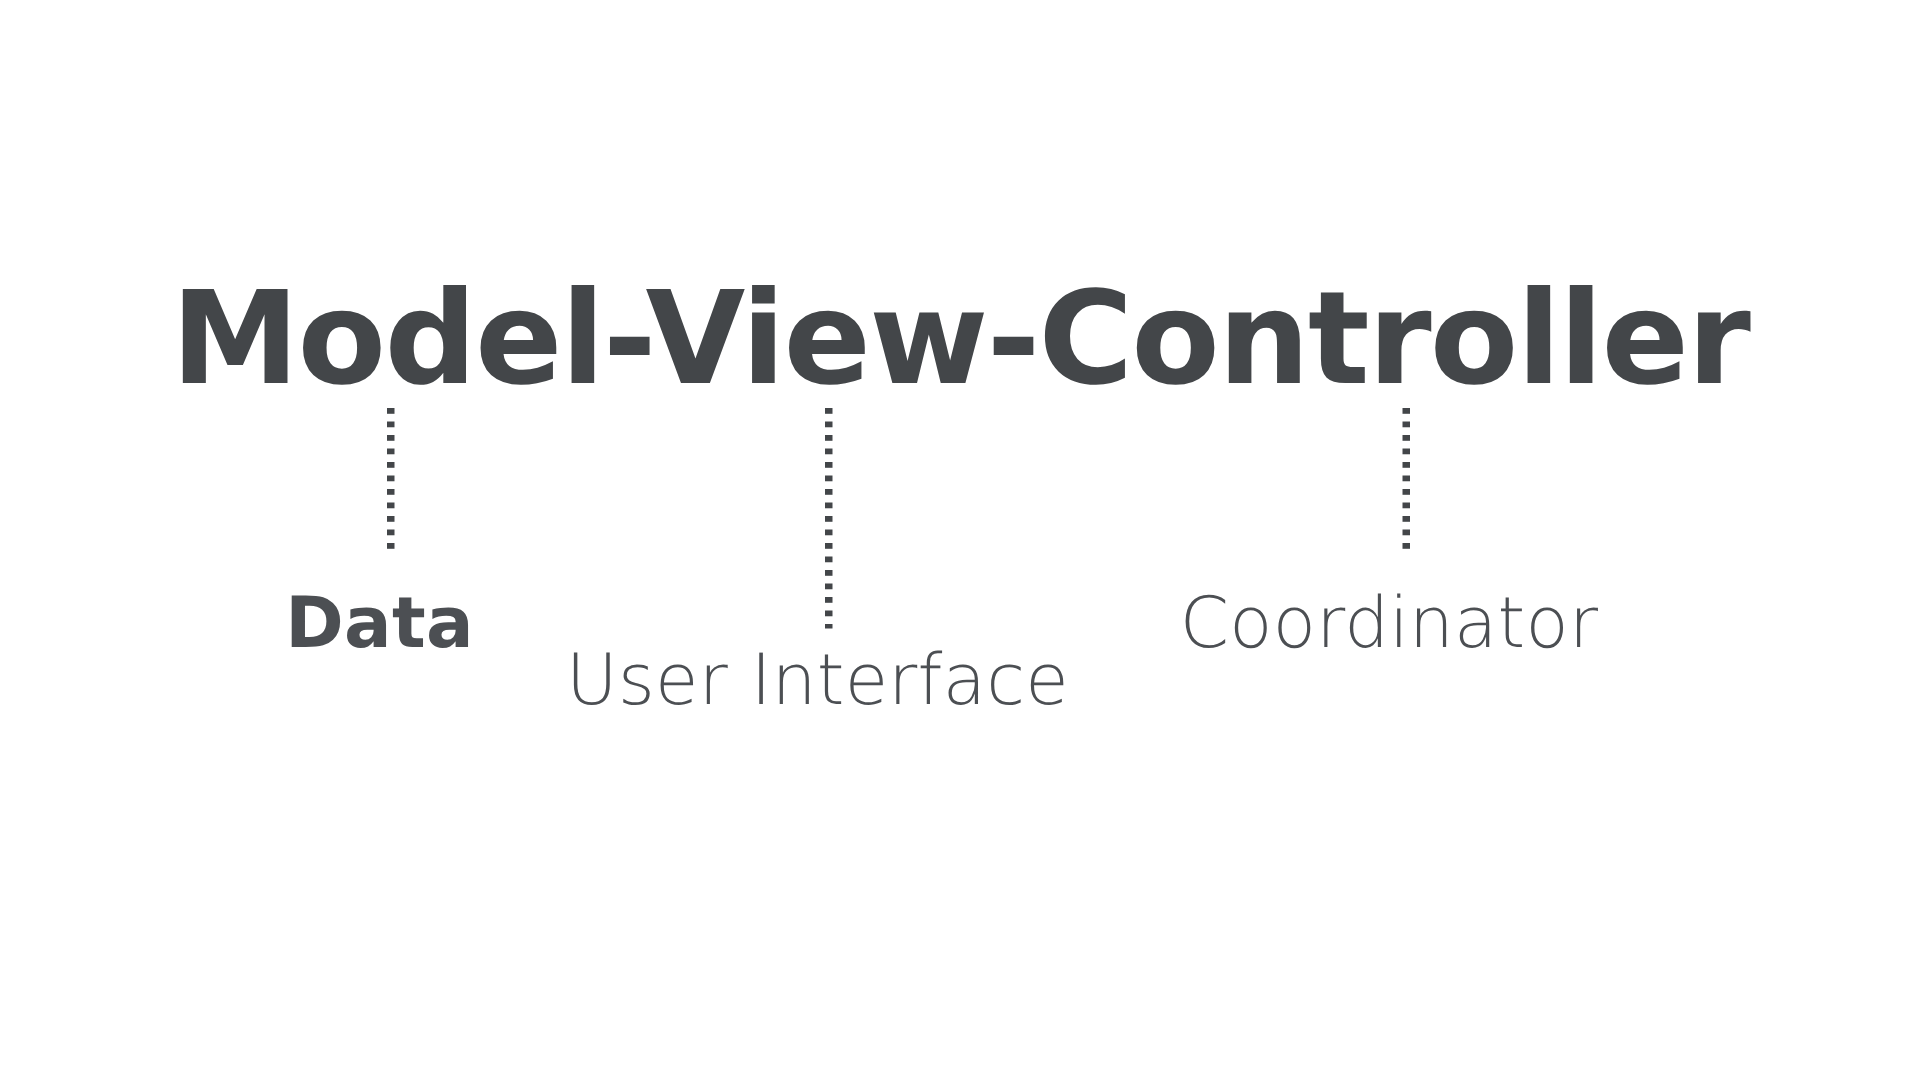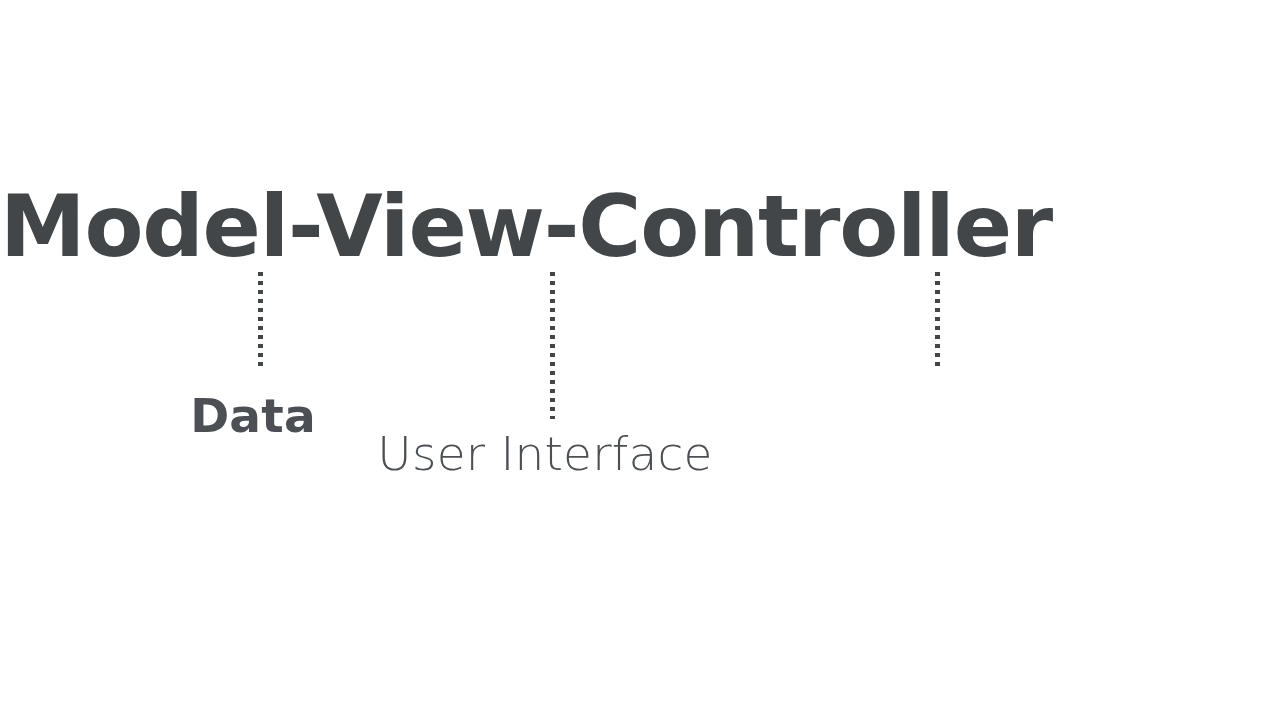--- a/index.html
+++ b/index.html
@@ -21,20 +21,21 @@
     height: 720px;
     background: #ffffff;
   }
 
   
   #title {
     position: absolute;
     left: 0;
     top: 0;
     width: 1280px;
+    text-align: center;
     font-family: "DejaVu Sans", "Liberation Sans", sans-serif;
     font-weight: 700;
     font-size: 86px;
     line-height: 1;
     letter-spacing: -1.2px;
     color: #434649;
     white-space: nowrap;
     
     padding-top: 183px;
   }
@@ -77,14 +78,15 @@
   <div class="connector" style="left:258px; top:272px; height:94px;"></div>
 
   <div class="connector" style="left:550px; top:272px; height:147px;"></div>
 
   <div class="connector" style="left:935px; top:272px; height:94px;"></div>
 
   <div class="leaf-label" style="left:253px; top:392px;font-weight:bold;">Data</div>
 
   <div class="leaf-label" style="left:545px; top:430px;">User Interface</div>
 
+  <div class="leaf-label" style="left:926px; top:392px;">Coordinator</div>
 
 </div>
 
 </body></html>

